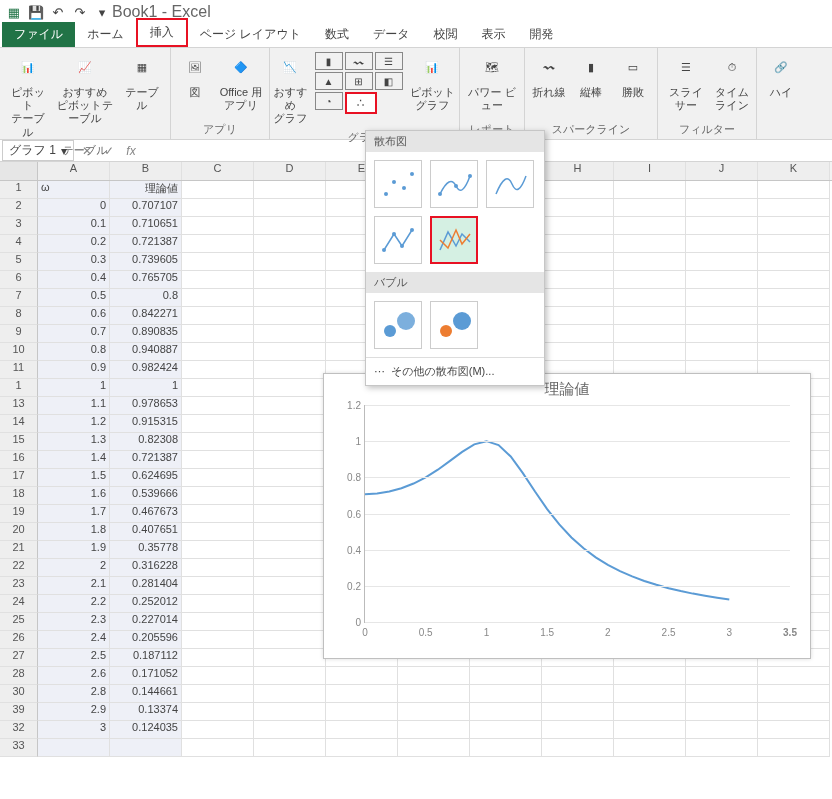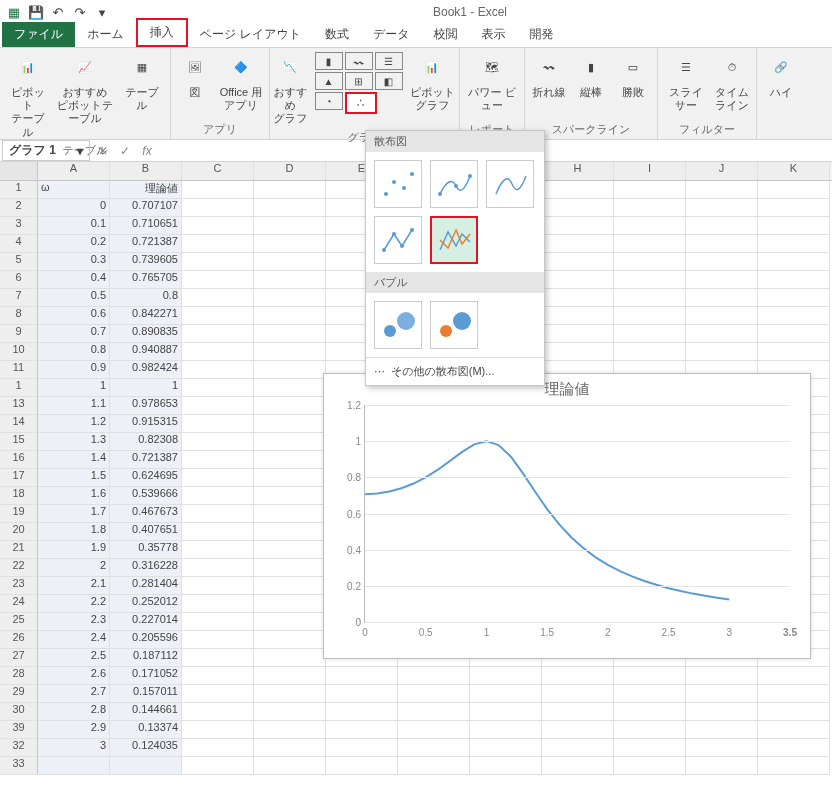--- a/index.html
+++ b/index.html
@@ -2,41 +2,41 @@
 <html><head>
 <meta charset="utf-8">
 <style>
 * { box-sizing: border-box; margin: 0; padding: 0; font-family: "Meiryo UI", "Yu Gothic UI", sans-serif; }
 body { background: #fff; width: 832px; height: 799px; overflow: hidden; font-size: 12px; color: #444; position: relative; }
 
 
 .titlebar { height: 24px; background: #fff; display: flex; align-items: center; padding: 0 4px; }
 .titlebar .qat { display: flex; align-items: center; gap: 2px; }
 .titlebar .qat .tb-btn { width: 20px; height: 20px; display: flex; align-items: center; justify-content: center; font-size: 13px; color: #444; }
-.titlebar .title { flex: 1; text-align: center; font-size: 12px; color: #666; }
+.titlebar .title { flex: 1; font-size: 16px; color: #666; }
 
 
 .tabs { height: 24px; display: flex; align-items: end; border-bottom: 1px solid #d4d4d4; background: #fff; padding-left: 2px; }
 .tab { padding: 4px 12px; font-size: 12px; color: #444; cursor: pointer; }
 .tab.file { background: #217346; color: #fff; padding: 4px 12px; }
 .tab.active { border: 2px solid #e81123; background: #fff; }
 
 
 .ribbon { height: 92px; background: #f1f1f1; border-bottom: 1px solid #d4d4d4; display: flex; }
 .group { border-right: 1px solid #d4d4d4; display: flex; flex-direction: column; align-items: center; padding: 2px 4px 0 4px; }
 .group-body { flex: 1; display: flex; align-items: flex-start; gap: 2px; }
 .group-label { font-size: 11px; color: #666; padding: 2px 0; }
 .rbtn { display: flex; flex-direction: column; align-items: center; justify-content: flex-start; width: 48px; padding: 2px; font-size: 11px; text-align: center; line-height: 1.2; cursor: pointer; }
 .rbtn.narrow { width: 40px; }
 .rbtn .ico { width: 32px; height: 32px; margin-bottom: 2px; display:flex;align-items:center;justify-content:center; }
 .scatter-hl { border: 2px solid #e81123; background: #fff; width: 32px; height: 22px; display:flex;align-items:center;justify-content:center; }
 
 
 .fxbar { height: 22px; display: flex; align-items: center; border-bottom: 1px solid #d4d4d4; }
-.namebox { width: 88px; border: 1px solid #ccc; margin: 2px; padding: 1px 6px; font-size: 12px; display:flex; justify-content:space-between; align-items:center;font-weight:bold;}
+.namebox { width: 72px; border: 1px solid #ccc; margin: 2px; padding: 1px 6px; font-size: 12px; display:flex; justify-content:space-between; align-items:center;}
 .fxbtn { width: 22px; text-align: center; color: #888; }
 .fxinput { flex: 1; border: none; padding: 2px 4px; font-size: 12px; }
 
 
 .sheet { position: relative; }
 .colhdr { display: flex; border-bottom: 1px solid #c6c6c6; background:#f3f3f3; }
 .corner { width: 38px; height: 18px; border-right: 1px solid #c6c6c6; background:#e6e6e6; }
 .ch { width: 72px; height: 18px; border-right: 1px solid #e0e0e0; text-align: center; font-size: 11px; color:#555; background:#eee; }
 .row { display: flex; height: 18px; }
 .rh { width: 38px; border-right: 1px solid #c6c6c6; border-bottom: 1px solid #e0e0e0; text-align: center; font-size: 11px; color:#555; background:#eee; }
@@ -608,34 +608,20 @@
       <div class="cell"></div>
       <div class="cell"></div>
       <div class="cell"></div>
       <div class="cell"></div>
       <div class="cell"></div>
     </div>
     <div class="row">
       <div class="rh">28</div>
       <div class="cell hl">2.6</div>
       <div class="cell hl">0.171052</div>
-      <div class="cell"></div>
-      <div class="cell"></div>
-      <div class="cell"></div>
-      <div class="cell"></div>
-      <div class="cell"></div>
-      <div class="cell"></div>
-      <div class="cell"></div>
-      <div class="cell"></div>
-      <div class="cell"></div>
-    </div>
-    <div class="row">
-      <div class="rh">29</div>
-      <div class="cell hl">2.7</div>
-      <div class="cell hl">0.157011</div>
       <div class="cell"></div>
       <div class="cell"></div>
       <div class="cell"></div>
       <div class="cell"></div>
       <div class="cell"></div>
       <div class="cell"></div>
       <div class="cell"></div>
       <div class="cell"></div>
       <div class="cell"></div>
     </div>

